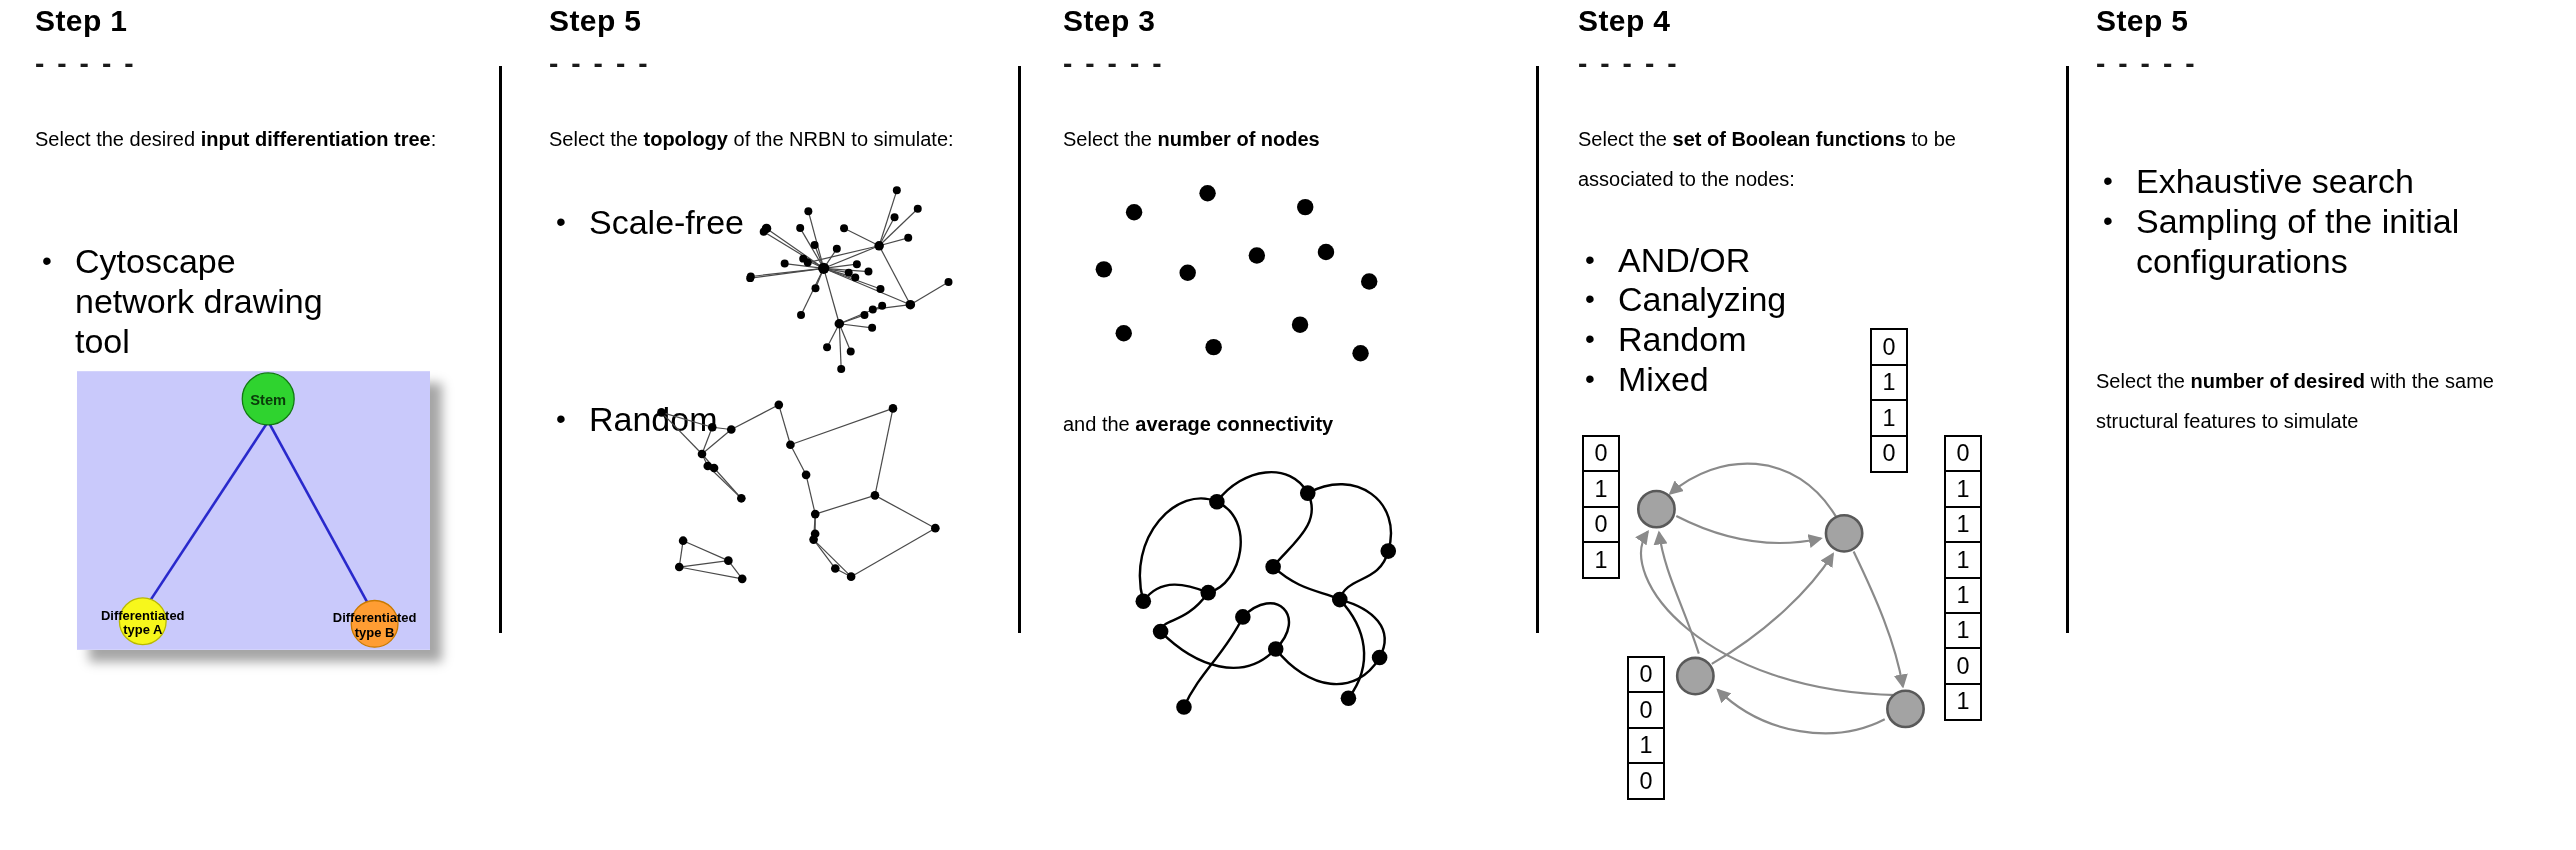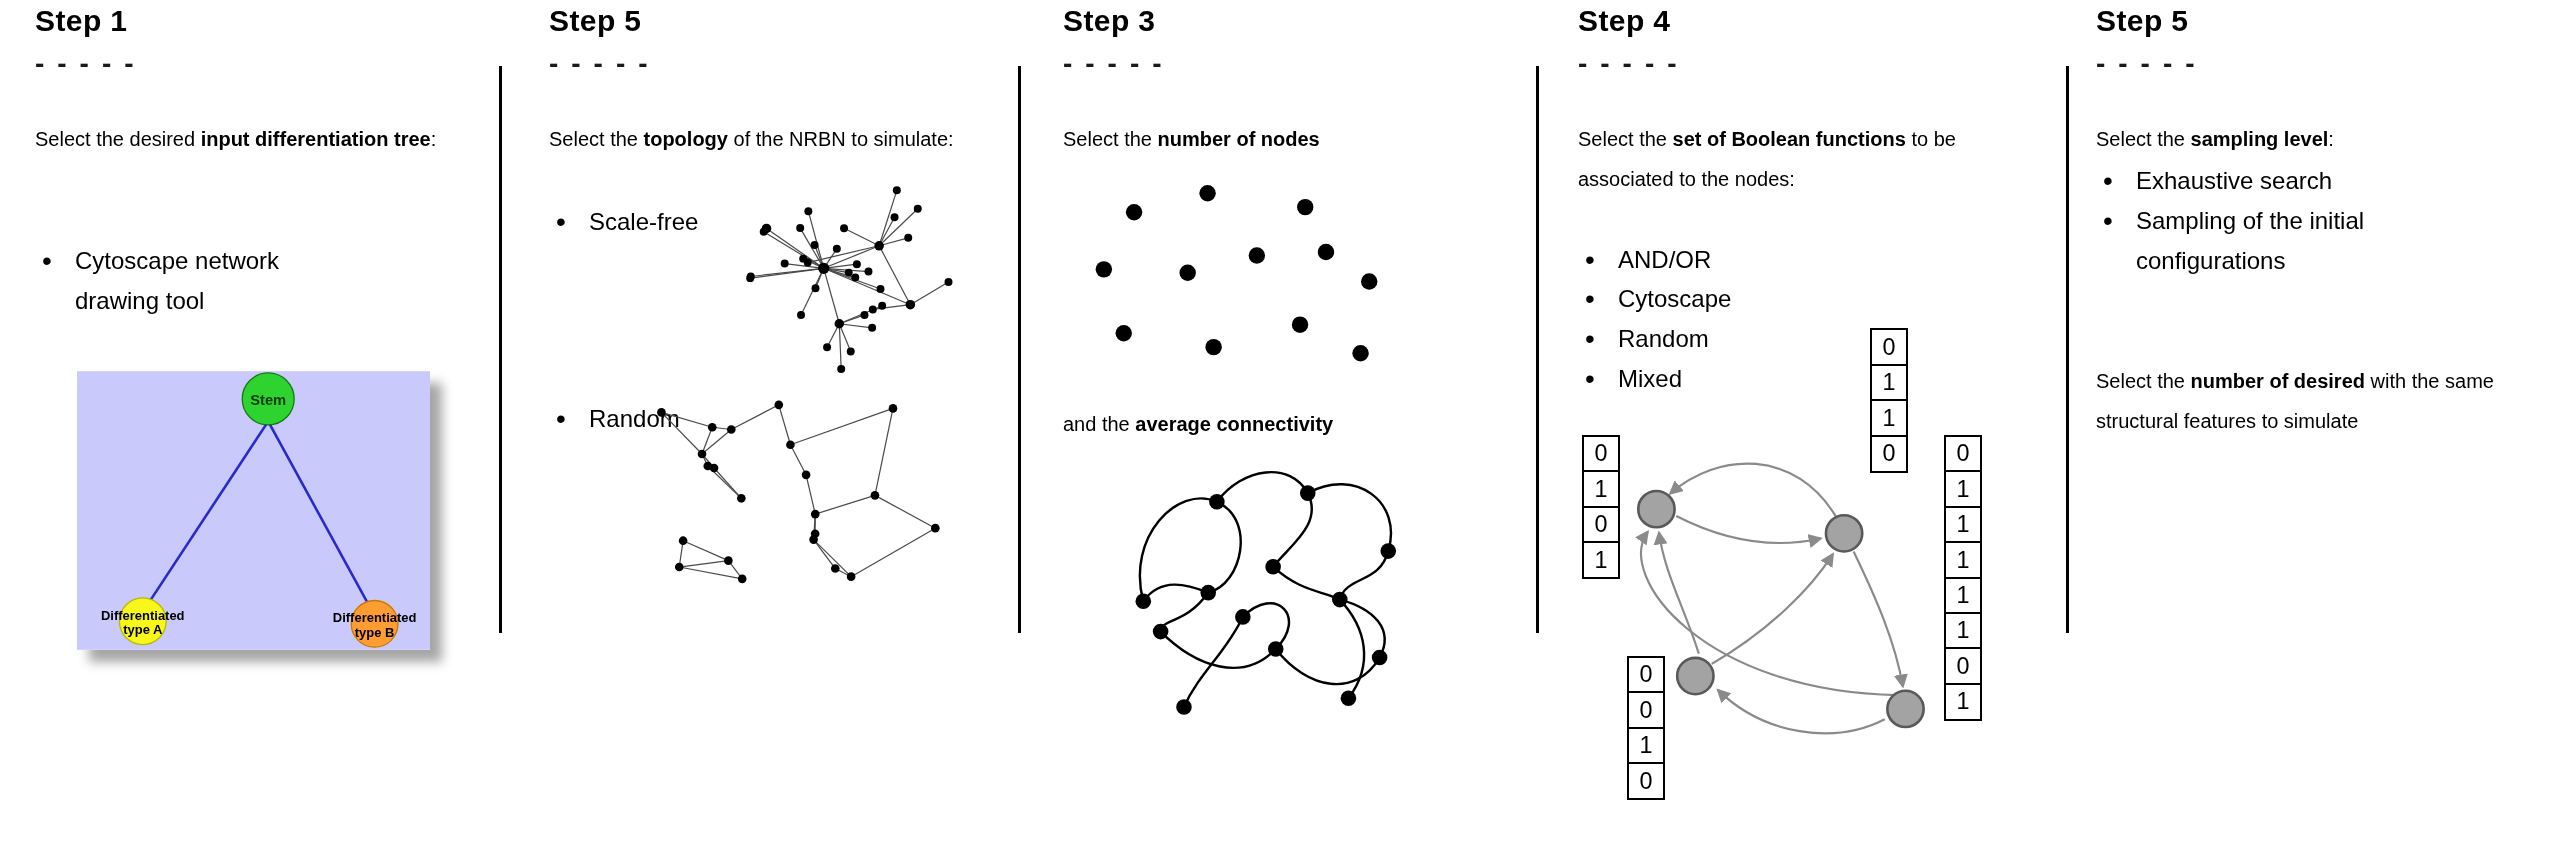--- a/index.html
+++ b/index.html
@@ -4,21 +4,21 @@
 <style>
   *{box-sizing:border-box;margin:0;padding:0}
   html,body{background:#fff}
   body{font-family:"Liberation Sans",sans-serif;color:#000}
   #canvas{position:relative;width:2576px;height:851px;background:#fff;overflow:hidden}
   .col{position:absolute;top:0;height:851px}
   .step-header{position:absolute;top:3.5px;left:0;font-size:30px;font-weight:700;letter-spacing:0.4px}
   .dashes{position:absolute;top:48px;left:0;font-size:28px;font-weight:700;letter-spacing:2.6px;color:#1a1a1a;white-space:nowrap}
   .intro{position:absolute;left:0;font-size:20px;line-height:40px}
   .intro b{font-weight:700}
-  .bullet{position:absolute;left:0;font-size:24px;line-height:40px;padding-left:40px}
+  .bullet{position:absolute;left:0;font-size:34px;line-height:40px;padding-left:40px}
   .bullet::before{content:"\2022";position:absolute;left:7px;top:0;font-size:28px}
   .bullet i{font-style:italic}
   .vline{position:absolute;top:66px;width:2.6px;height:567px;background:#000}
   .illus{position:absolute}
   .illus svg{display:block;width:100%;height:100%}
   .tree-panel{position:absolute;left:77px;top:371px;width:353px;height:279px;box-shadow:12px 12px 10.4px #a6a6a6}
   .tree-panel svg{display:block;width:100%;height:100%}
   .node-label{font-weight:700;font-family:"Liberation Sans",sans-serif}
   #step4fig{position:absolute;left:1575px;top:318px;width:437px;height:531px}
   #step4fig > svg{position:absolute;left:0;top:0;width:100%;height:100%}
@@ -250,21 +250,21 @@
       </svg>
   </div>
 
   <div class="vline" style="left:1536px"></div>
 
   <div class="col" style="left:1578px;width:467px">
     <h2 class="step-header">Step 4</h2>
     <div class="dashes">- - - - -</div>
     <p class="intro" style="top:119px;width:415px"><span>Select the </span><b>set of Boolean functions</b><span> to be associated to the nodes:</span></p>
     <div class="bullet" style="top:240px;width:346px"><span>AND/OR</span></div>
-    <div class="bullet" style="top:279px;width:346px"><span>Cytoscape</span></div>
+    <div class="bullet" style="top:279px;width:346px"><span>Canalyzing</span></div>
     <div class="bullet" style="top:319px;width:346px"><span>Random</span></div>
     <div class="bullet" style="top:359px;width:346px"><span>Mixed</span></div>
   </div>
 
   <div id="step4fig">
     <svg viewBox="0 0 505 614">
       <defs>
         <marker id="ah" viewBox="0 0 10 10" refX="8.5" refY="5" markerWidth="6.5" markerHeight="6.5" orient="auto-start-reverse">
           <path d="M0,0 L10,5 L0,10 z" fill="#8a8a8a"></path>
         </marker>
@@ -309,20 +309,19 @@
         <div class="cell">1</div>
         <div class="cell">0</div>
       </div>
   </div>
 
   <div class="vline" style="left:2066px"></div>
 
   <div class="col" style="left:2096px;width:459px">
     <h2 class="step-header">Step 5</h2>
     <div class="dashes">- - - - -</div>
-    <p class="intro" style="top:119px;width:433px"><span>Select the </span><b>sampling level</b><span>:</span></p>
     <div class="bullet" style="top:161px;width:398px"><span>Exhaustive search</span></div>
     <div class="bullet" style="top:201px;width:372px"><span>Sampling of the initial configurations</span></div>
     <p class="intro" style="top:361px;width:433px"><span>Select the </span><b>number of desired</b><span> with the same structural features to simulate</span></p>
   </div>
 
 </div>
 
 
 </body></html>

